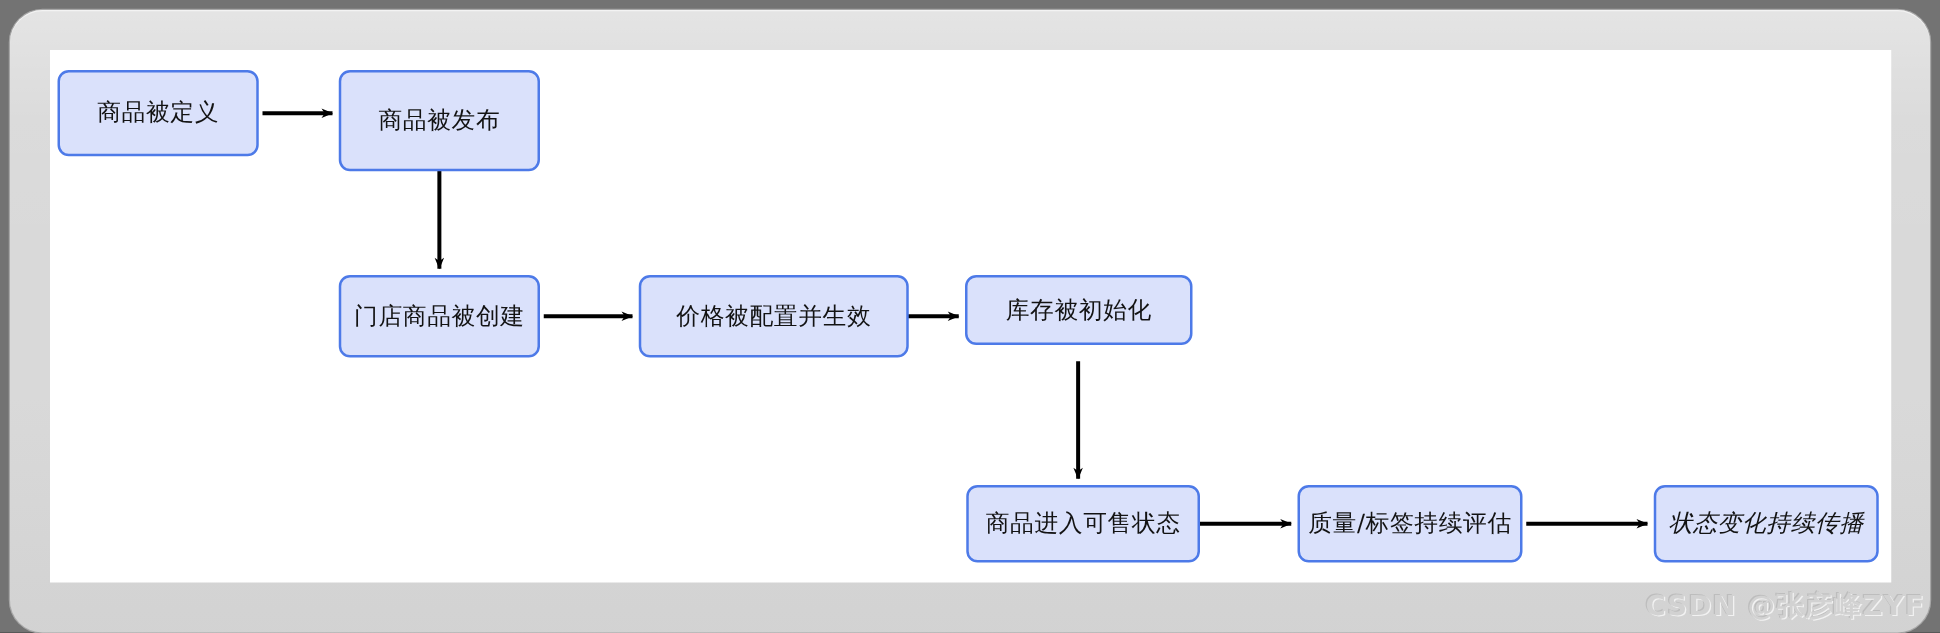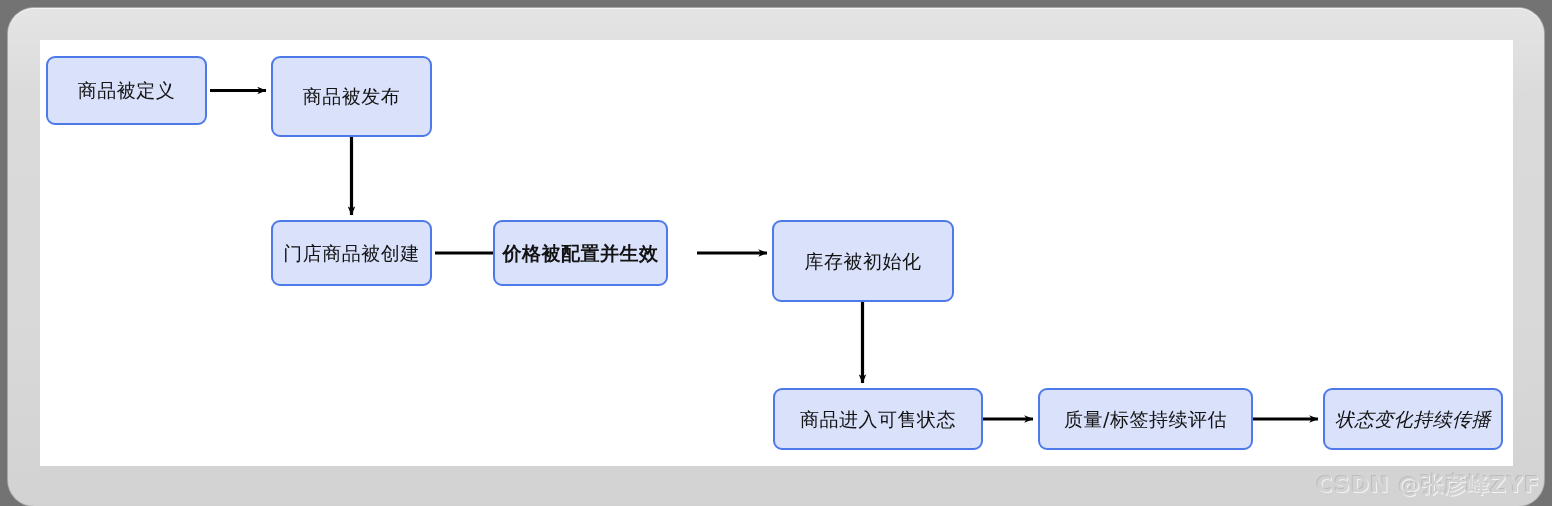--- a/index.html
+++ b/index.html
@@ -150,33 +150,33 @@
     </div>
 
     <div class="node" style="left:231px; top:16px; width:161px; height:81px;">
       <span>商品被发布</span>
     </div>
 
     <div class="node" style="left:231px; top:180px; width:161px; height:66px;">
       <span>门店商品被创建</span>
     </div>
 
-    <div class="node" style="left:453px; top:180px; width:175px; height:66px;font-weight:bold;">
+    <div class="node" style="left:471px; top:180px; width:216px; height:66px;">
       <span>价格被配置并生效</span>
     </div>
 
-    <div class="node" style="left:732px; top:180px; width:182px; height:82px;text-align:center;">
+    <div class="node" style="left:732px; top:180px; width:182px; height:56px;text-align:center;">
       <span>库存被初始化</span>
     </div>
 
-    <div class="node" style="left:733px; top:348px; width:210px; height:62px;">
+    <div class="node" style="left:733px; top:348px; width:187px; height:62px;">
       <span>商品进入可售状态</span>
     </div>
 
-    <div class="node" style="left:998px; top:348px; width:215px; height:62px;">
+    <div class="node" style="left:998px; top:348px; width:180px; height:62px;">
       <span>质量/标签持续评估</span>
     </div>
 
     <div class="node" style="left:1283px; top:348px; width:180px; height:62px;font-style:italic;">
       <span>状态变化持续传播</span>
     </div>
 
   </div>
 
   <div class="watermark">CSDN @张彦峰ZYF</div>

